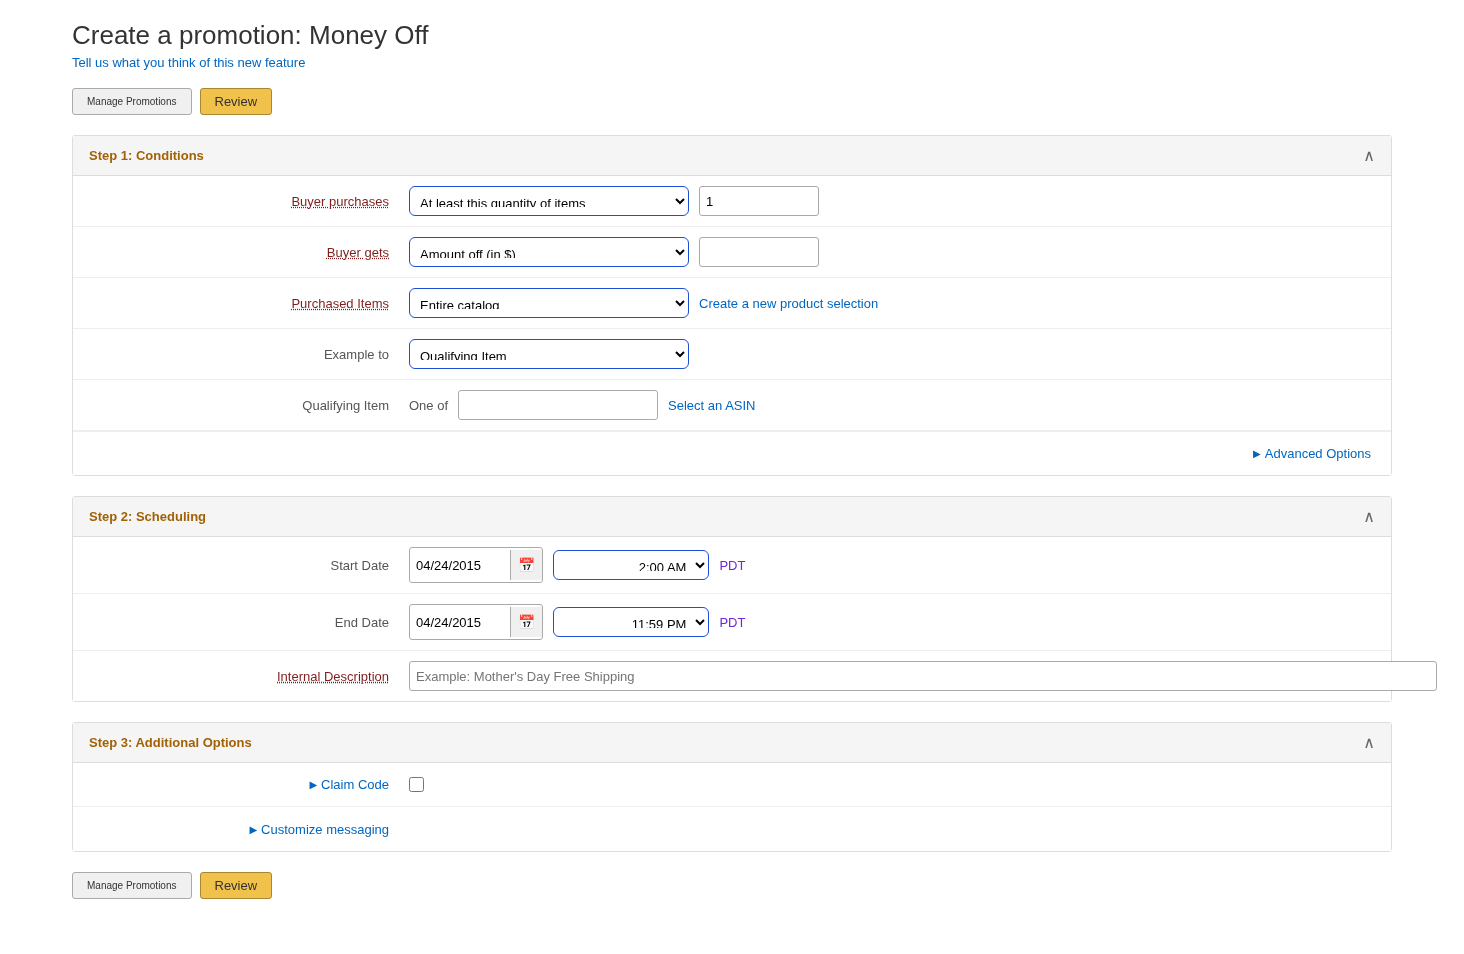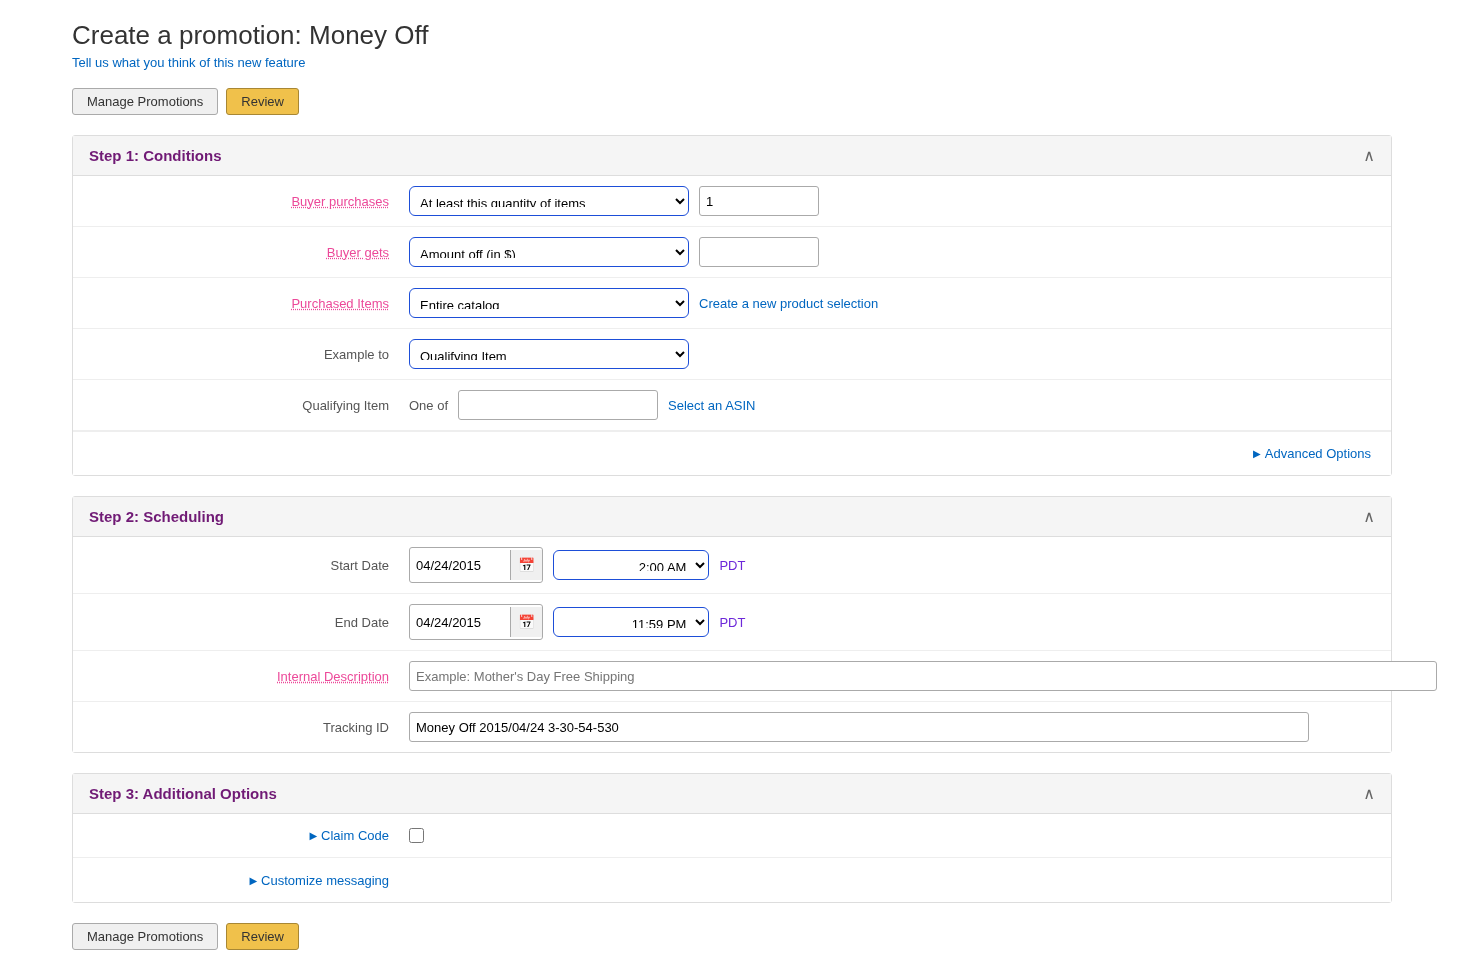--- a/index.html
+++ b/index.html
@@ -30,21 +30,21 @@
     .top-buttons {
       display: flex;
       gap: 8px;
       margin-bottom: 20px;
     }
     .btn-manage {
       background: #f0f0f0;
       border: 1px solid #aaa;
       padding: 5px 14px;
       cursor: pointer;
-      font-size: 13px;
+      font-size: 10px;
       border-radius: 3px;
       color: #333;
     }
     .btn-review {
       background: #f0c14b;
       border: 1px solid #a88734;
       padding: 5px 14px;
       cursor: pointer;
       font-size: 13px;
       border-radius: 3px;
@@ -59,23 +59,23 @@
     }
     .section-header {
       background: #f5f5f5;
       border-bottom: 1px solid #ddd;
       padding: 10px 16px;
       display: flex;
       justify-content: space-between;
       align-items: center;
     }
     .section-header h2 {
-      font-size: 15px;
+      font-size: 13px;
       font-weight: bold;
-      color: #701a75;
+      color: #a16207;
     }
     .chevron {
       font-size: 16px;
       color: #666;
       cursor: pointer;
     }
     .section-body {
       background: #fff;
       padding: 0;
     }
@@ -92,21 +92,21 @@
     .form-label {
       width: 320px;
       text-align: right;
       padding-right: 20px;
       font-size: 13px;
       color: #555;
       flex-shrink: 0;
     }
     .form-label.underlined {
       text-decoration: underline dotted;
-      color: #ec4899;
+      color: #7f1d1d;
     }
     .form-controls {
       display: flex;
       align-items: center;
       gap: 10px;
       flex: 1;
     }
     select {
       padding: 8px 6px;
       font-size: 13px;
@@ -332,26 +332,20 @@
         </div>
       </div>
 
       <div class="form-row">
         <div class="form-label underlined">Internal Description</div>
         <div class="form-controls">
           <input type="text" class="desc-input" placeholder="Example: Mother's Day Free Shipping" style="">
         </div>
       </div>
 
-      <div class="form-row">
-        <div class="form-label">Tracking ID</div>
-        <div class="form-controls">
-          <input type="text" class="tracking-input" value="Money Off 2015/04/24 3-30-54-530" style="">
-        </div>
-      </div>
 
     </div>
   </div>
 
   <div class="section">
     <div class="section-header">
       <h2>Step 3: Additional Options</h2>
       <span class="chevron">∧</span>
     </div>
     <div class="section-body">

